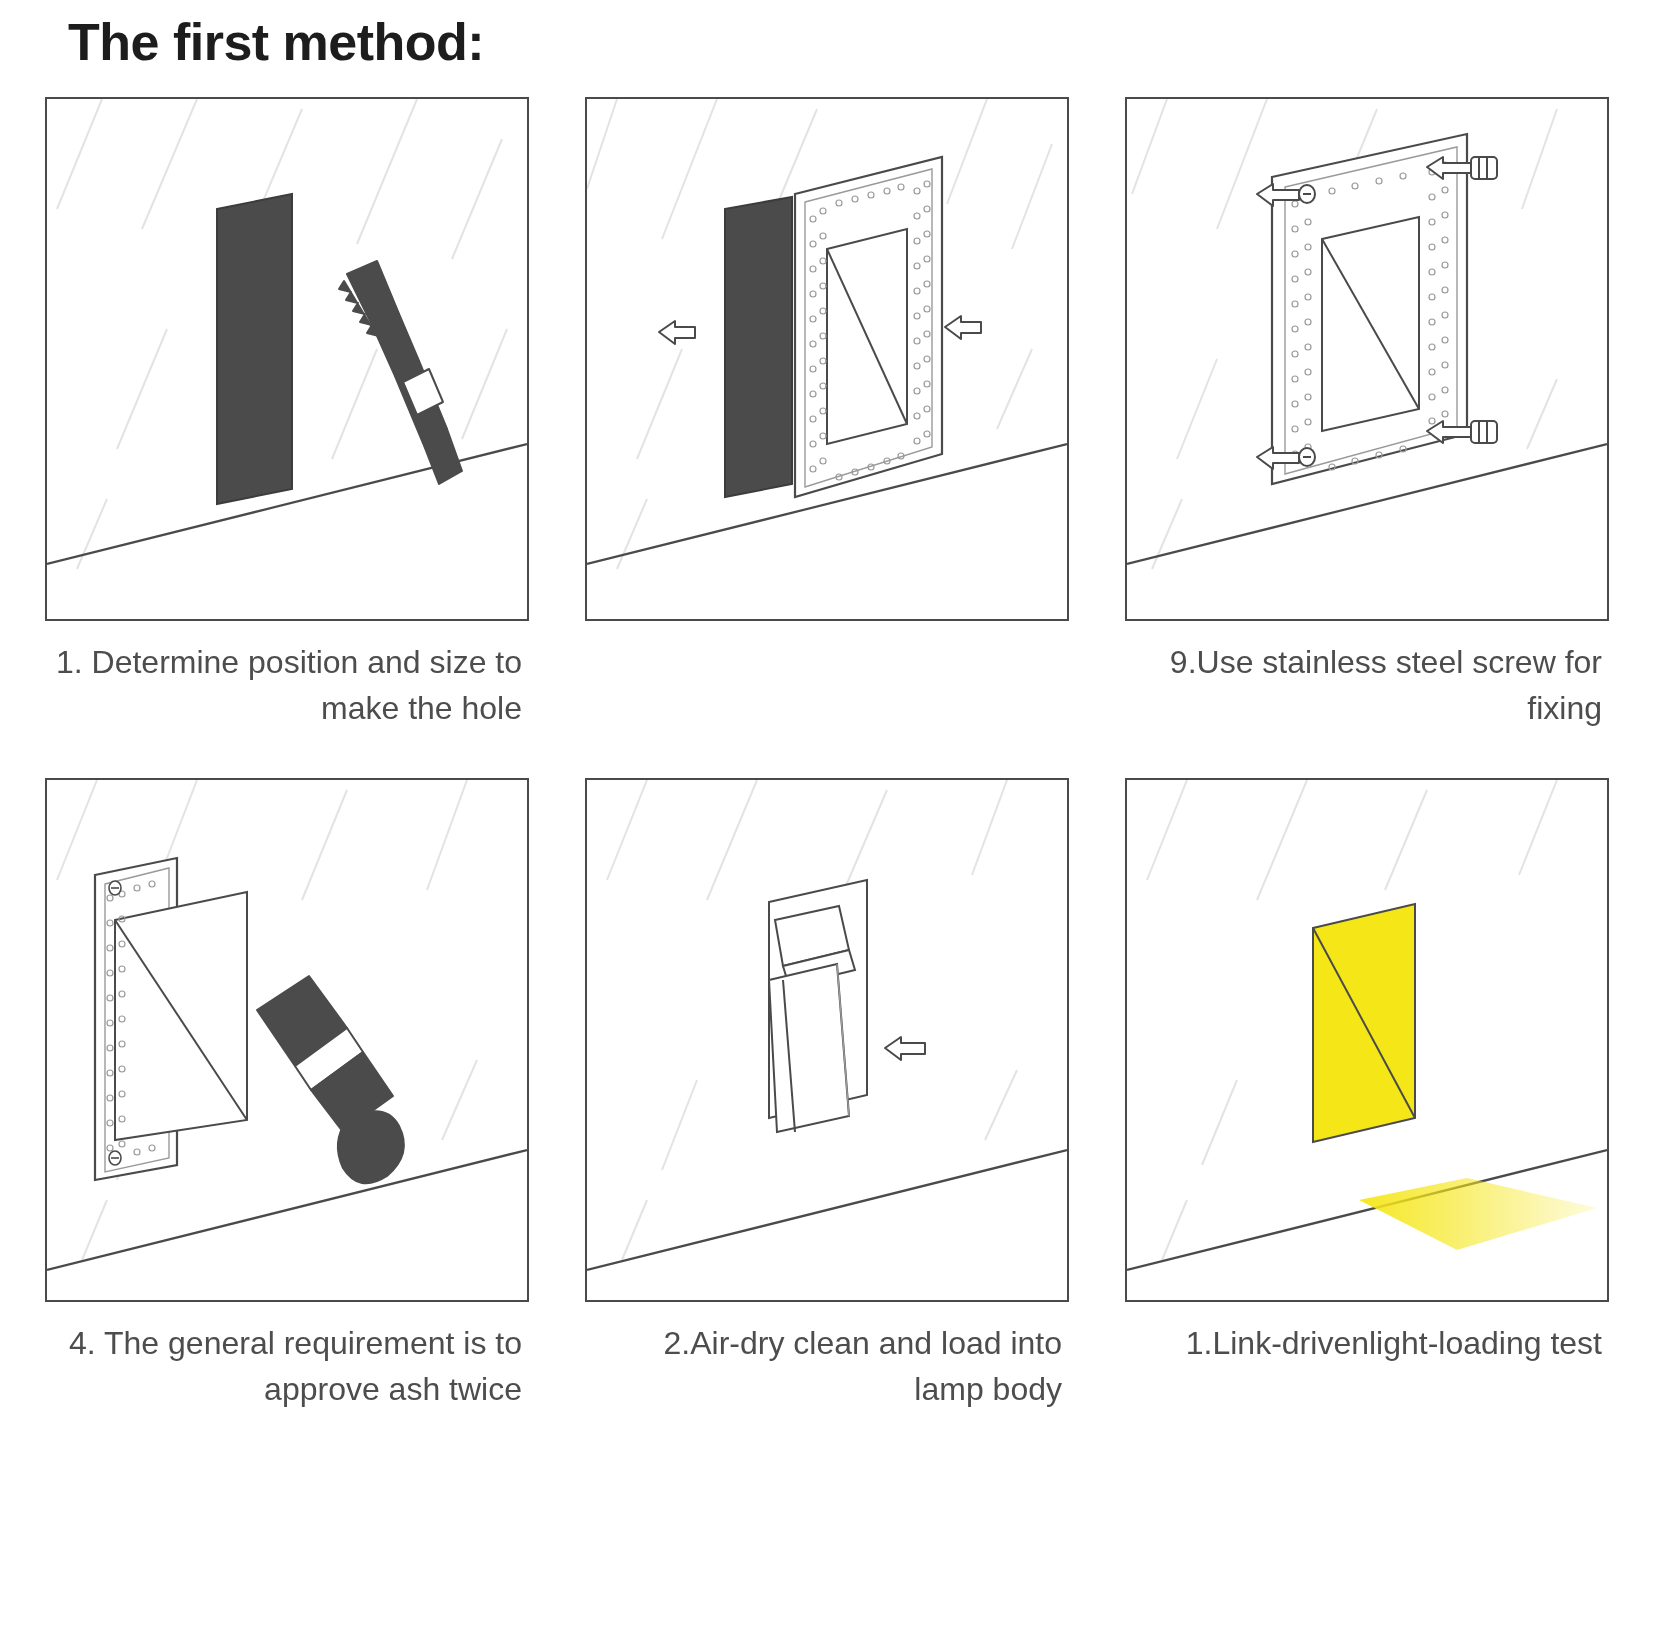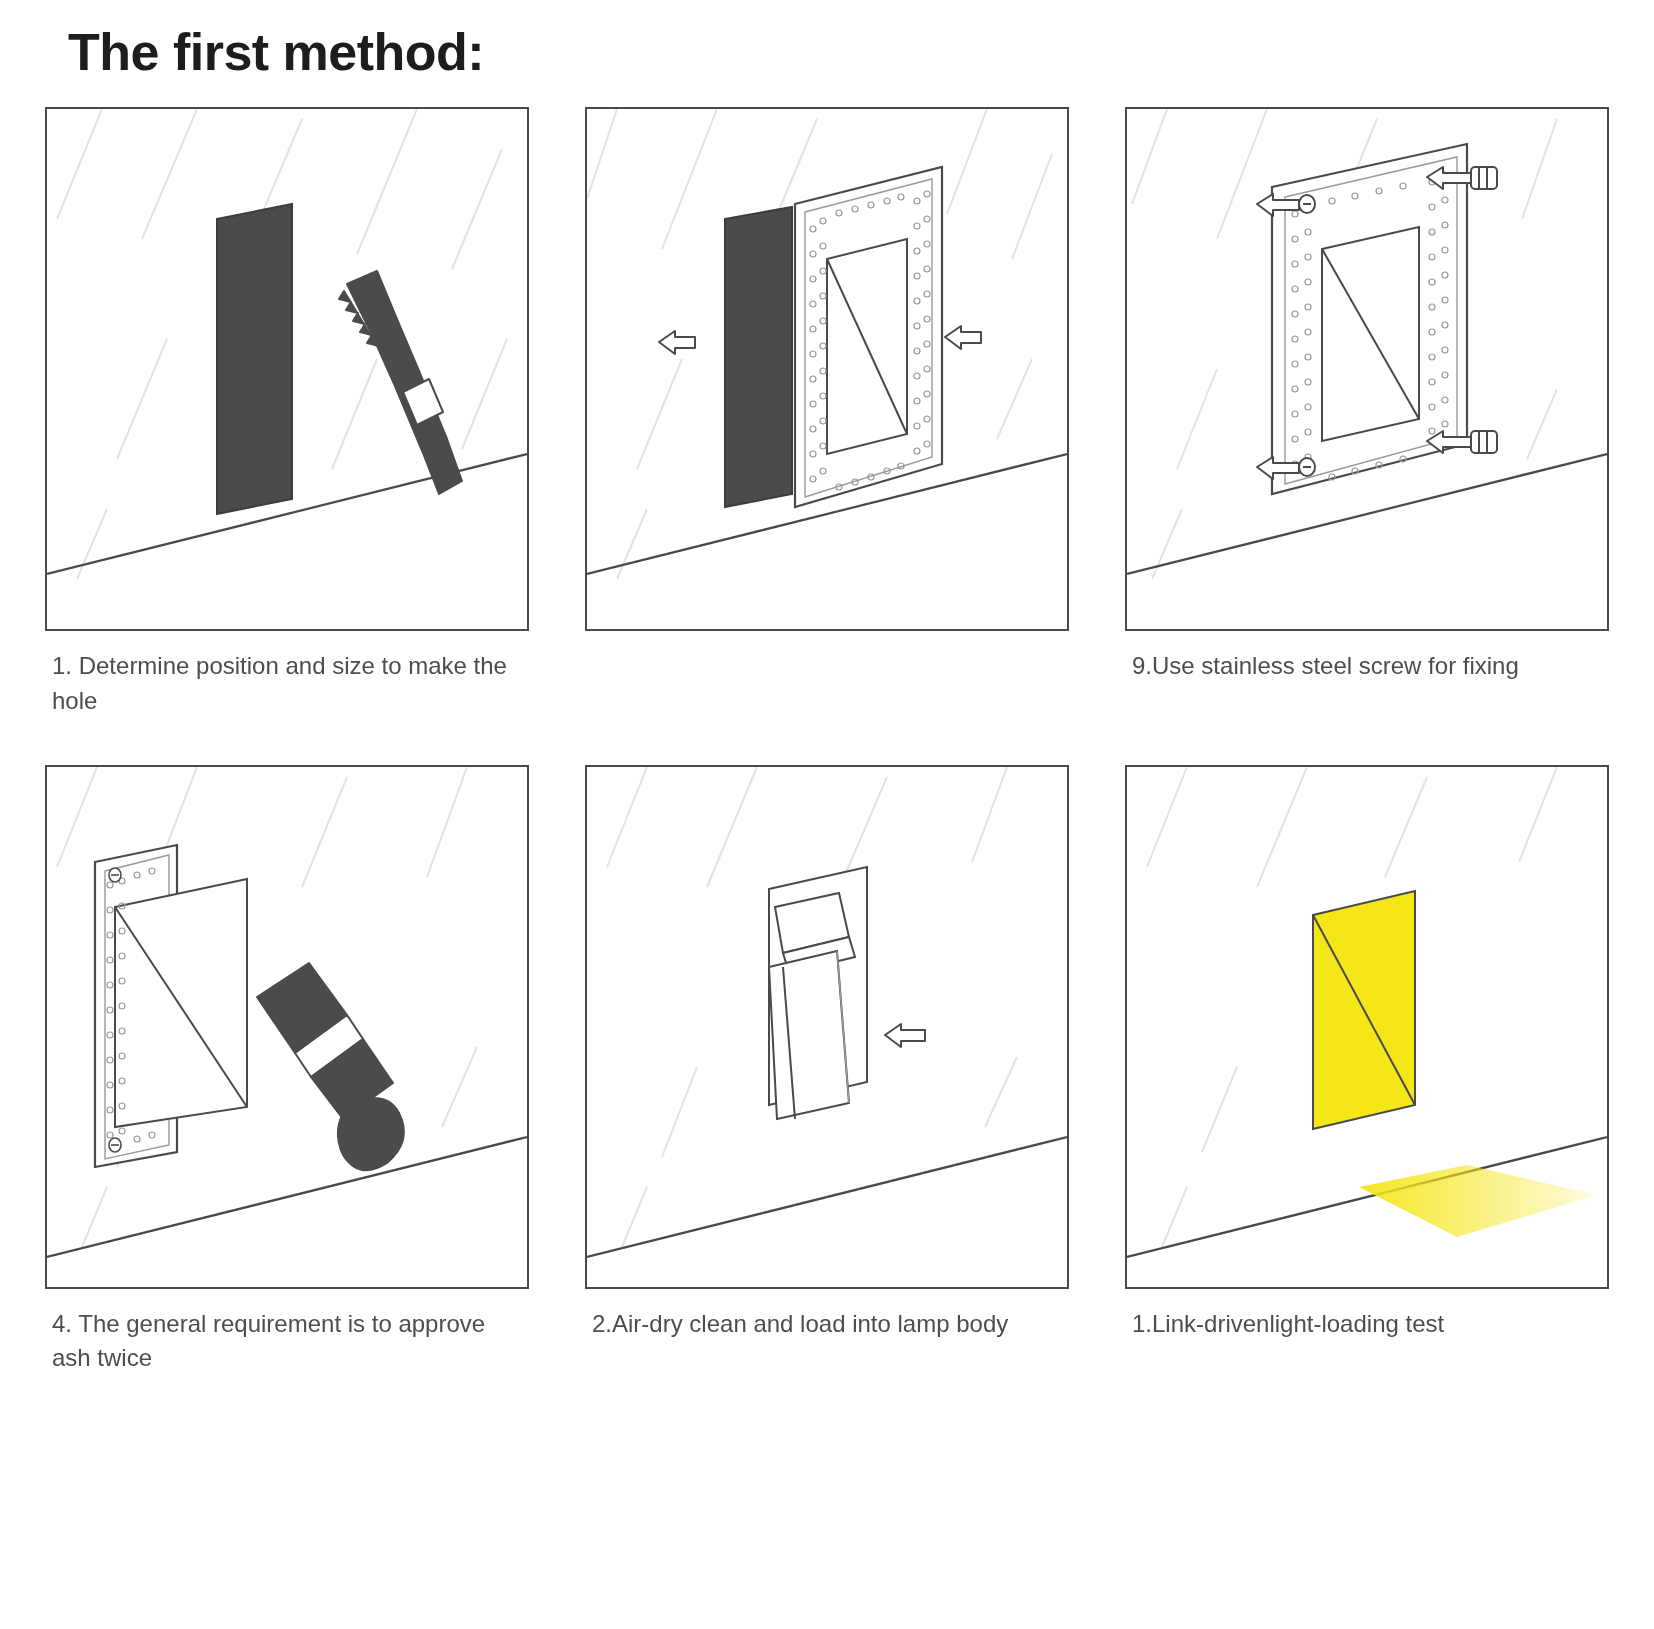--- a/index.html
+++ b/index.html
@@ -12,21 +12,21 @@
     height: 1629px;
     font-family: "Liberation Sans", sans-serif;
     color: #3b3b3b;
     overflow: hidden;
   }
   .page {
     position: relative;
     width: 1654px;
     height: 1320px;
     box-sizing: border-box;
-    padding: 10px 26px;
+    padding: 0 26px;
   }
   .title {
     font-size: 52px;
     font-weight: bold;
     color: #1d1d1d;
     letter-spacing: -0.5px;
     padding: 10px 0 22px 42px;
     margin: 0;
     line-height: 1.25;
   }
@@ -50,22 +50,22 @@
     overflow: hidden;
     box-sizing: border-box;
   }
   .frame svg {
     display: block;
     width: 100%;
     height: 100%;
   }
   .caption {
     width: 470px;
-    text-align: left;
-    font-size: 24px;
+    text-align: right;
+    font-size: 32px;
     line-height: 1.45;
     color: #4d4d4d;
     padding: 18px 0 26px 0;
     box-sizing: border-box;
   }
   .row2 {
     margin-top: 20px;
   }
 </style>
 </head>

